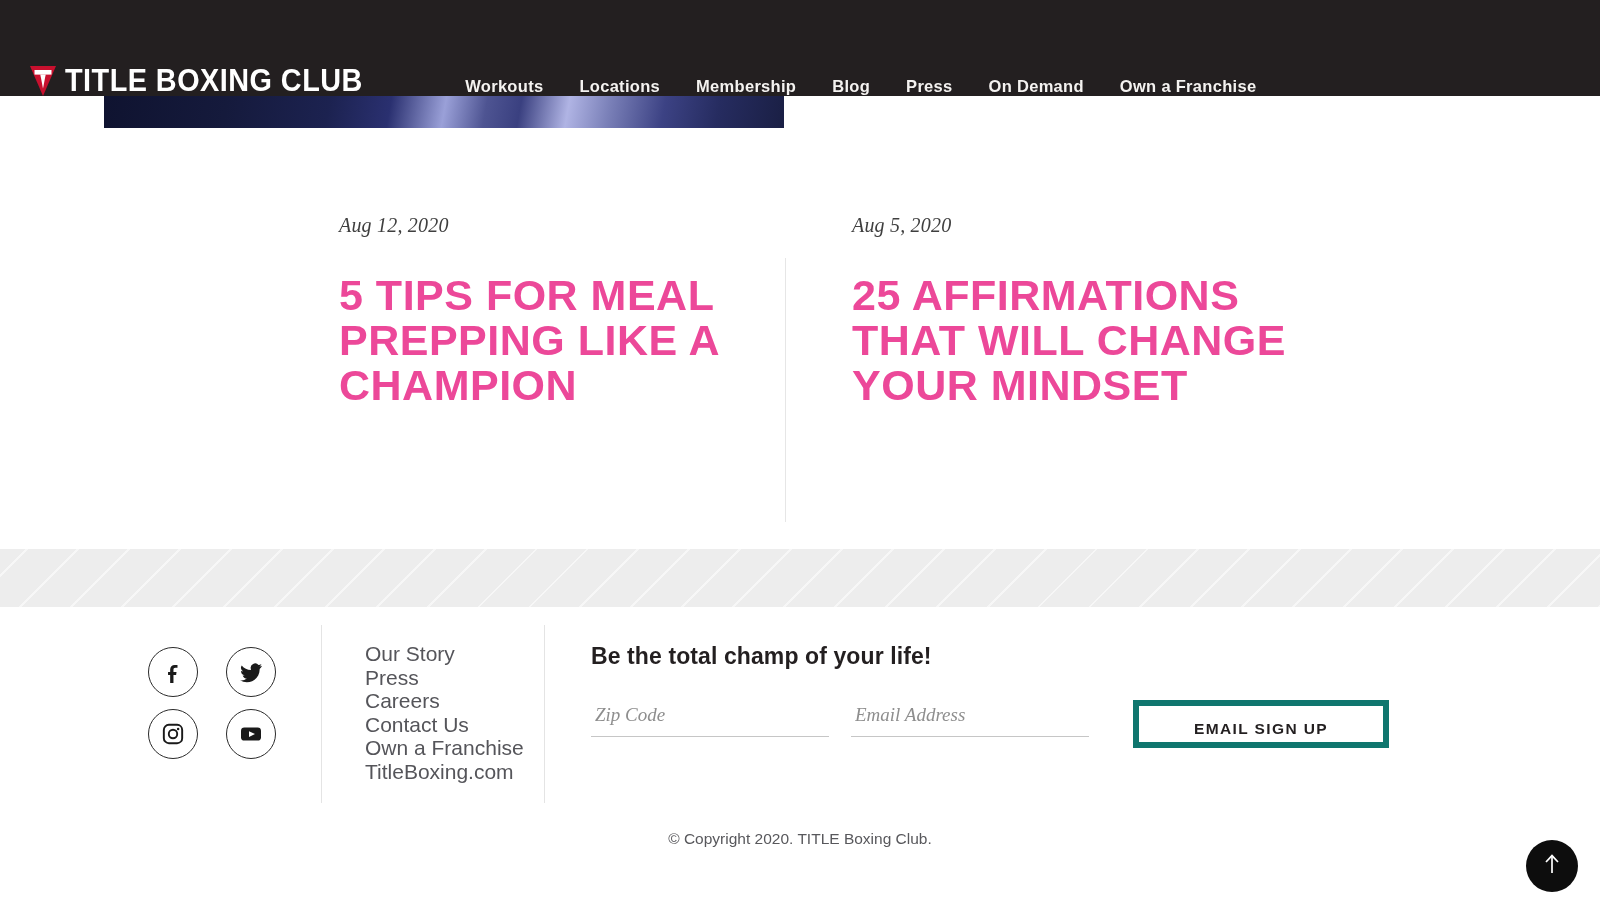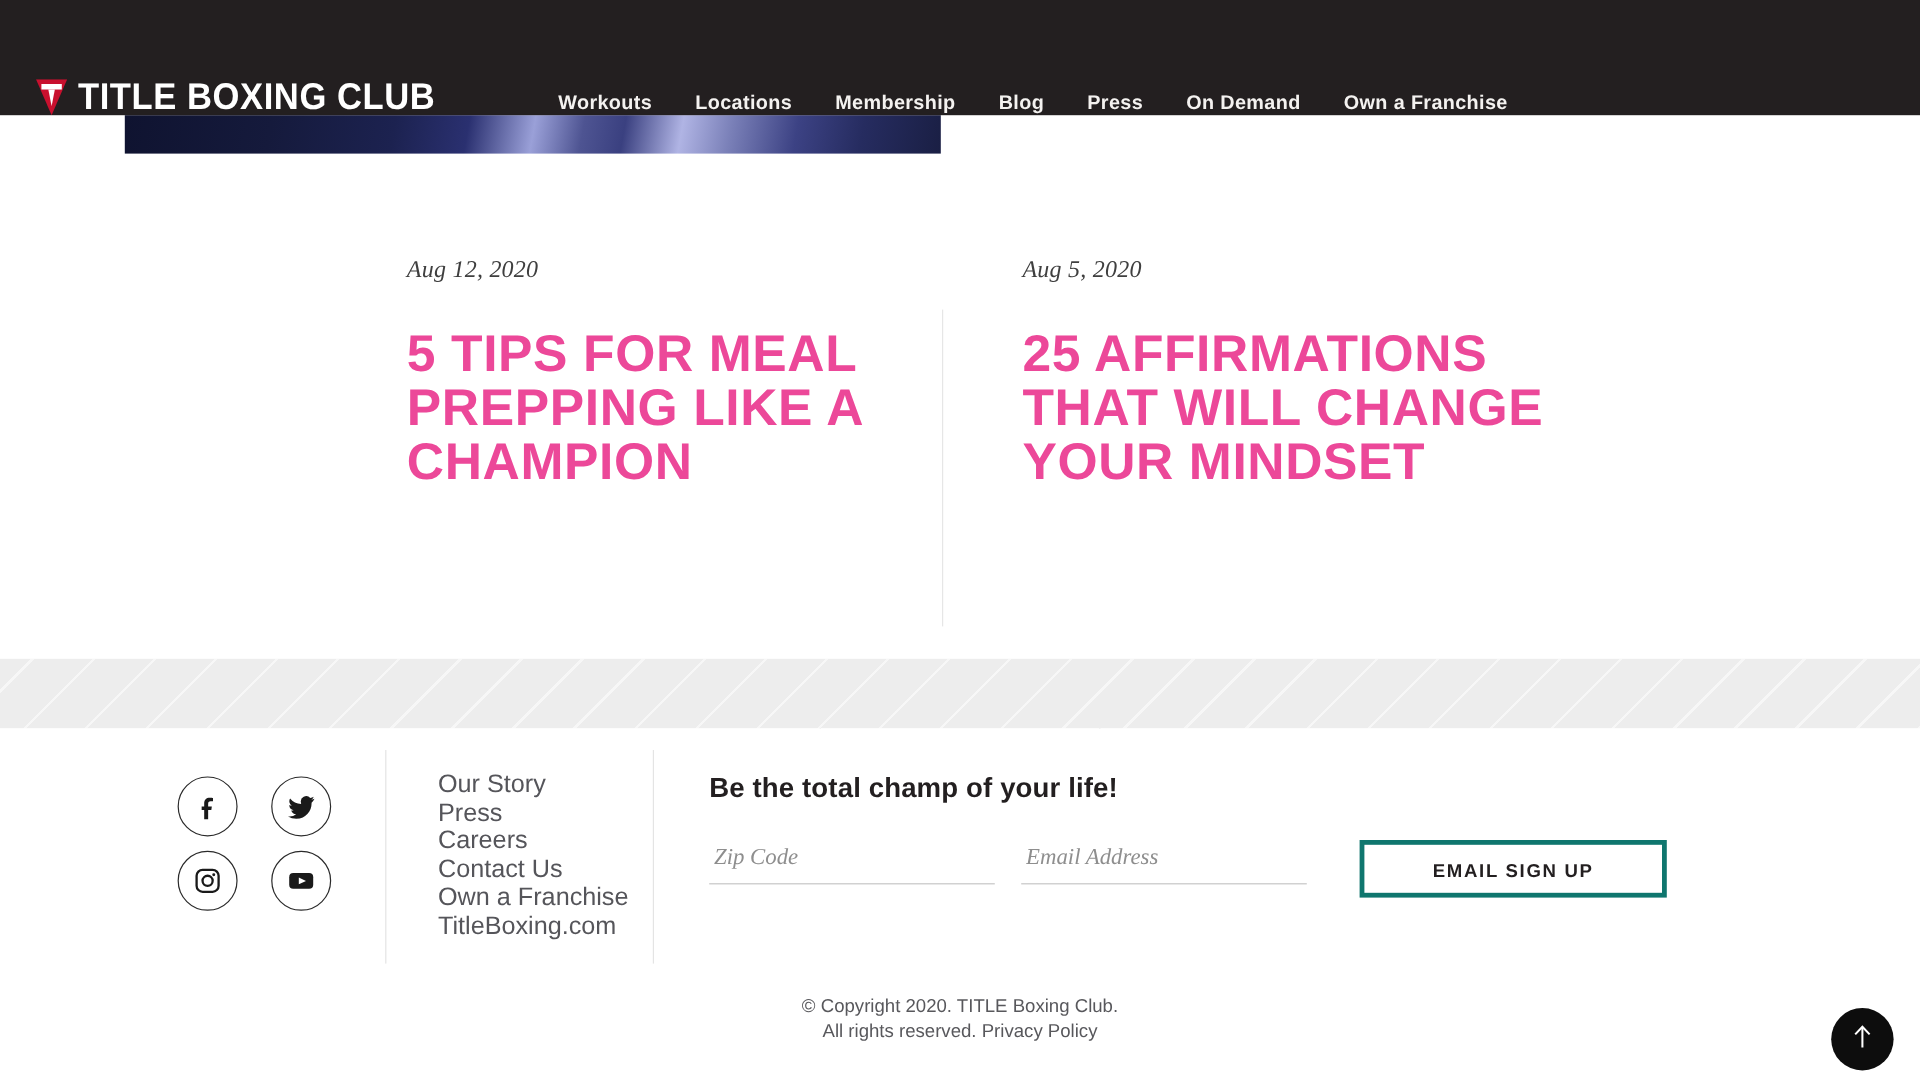--- a/index.html
+++ b/index.html
@@ -289,21 +289,21 @@
     padding: 4px 2px 10px 4px;
   }
   .field::placeholder {
     color: #8e8e8e;
     font-family: "Liberation Serif", serif;
     font-style: italic;
     opacity: 1;
   }
   .btn-signup {
     margin-left: 22px;
-    border: 4px solid #0f766e;
+    border: 6px solid #0f766e;
     background: #ffffff;
     color: #231f20;
     font-family: "Liberation Sans", sans-serif;
     font-size: 15.5px;
     font-weight: bold;
     letter-spacing: 1.4px;
     width: 256px;
     height: 48px;
     line-height: 46px;
     text-align: center;
@@ -448,21 +448,20 @@
         <input class="field" type="text" placeholder="Email Address" style="">
         <button class="btn-signup">EMAIL SIGN UP</button>
       </div>
     </div>
 
   </div>
 </div>
 
 <div class="copyright">
   <div>© Copyright 2020. TITLE Boxing Club.</div>
-  <div><span>All rights reserved. </span><a href="#">Privacy Policy</a></div>
 </div>
 
 <div class="scroll-top">
   <span>
     <svg width="20" height="22" viewBox="0 0 20 22">
       <line x1="10" y1="20" x2="10" y2="3" stroke="#ffffff" stroke-width="1.7"></line>
       <polyline points="4,9 10,2.6 16,9" fill="none" stroke="#ffffff" stroke-width="1.7"></polyline>
     </svg>
   </span>
 </div>

